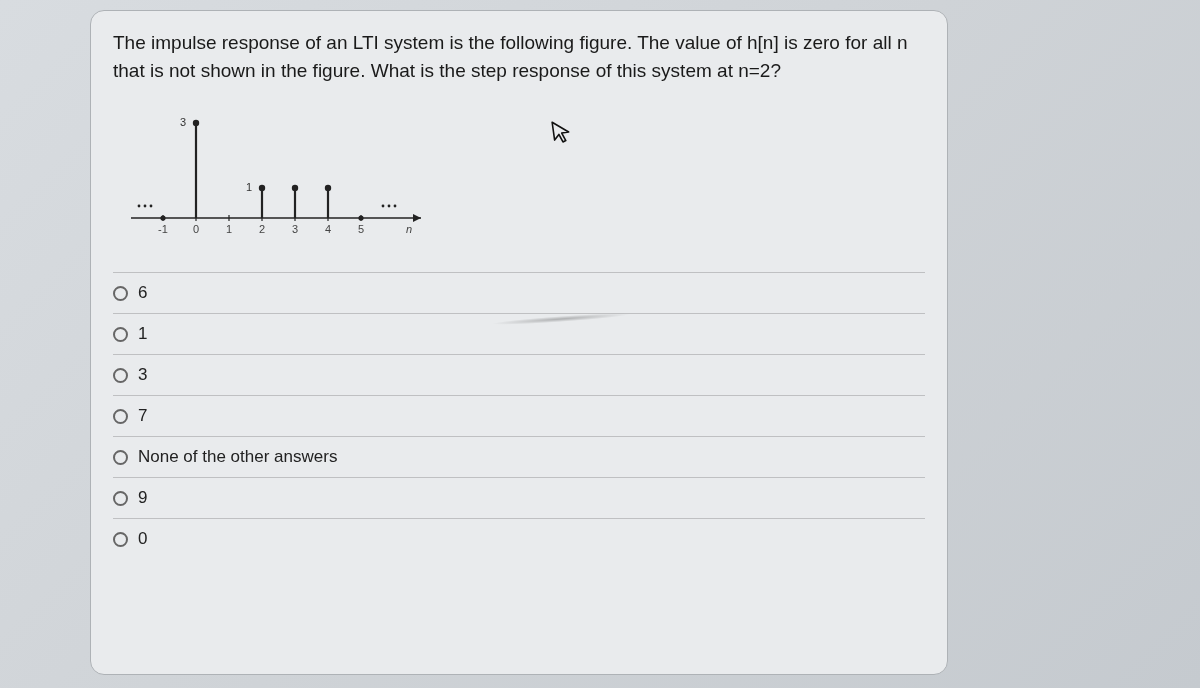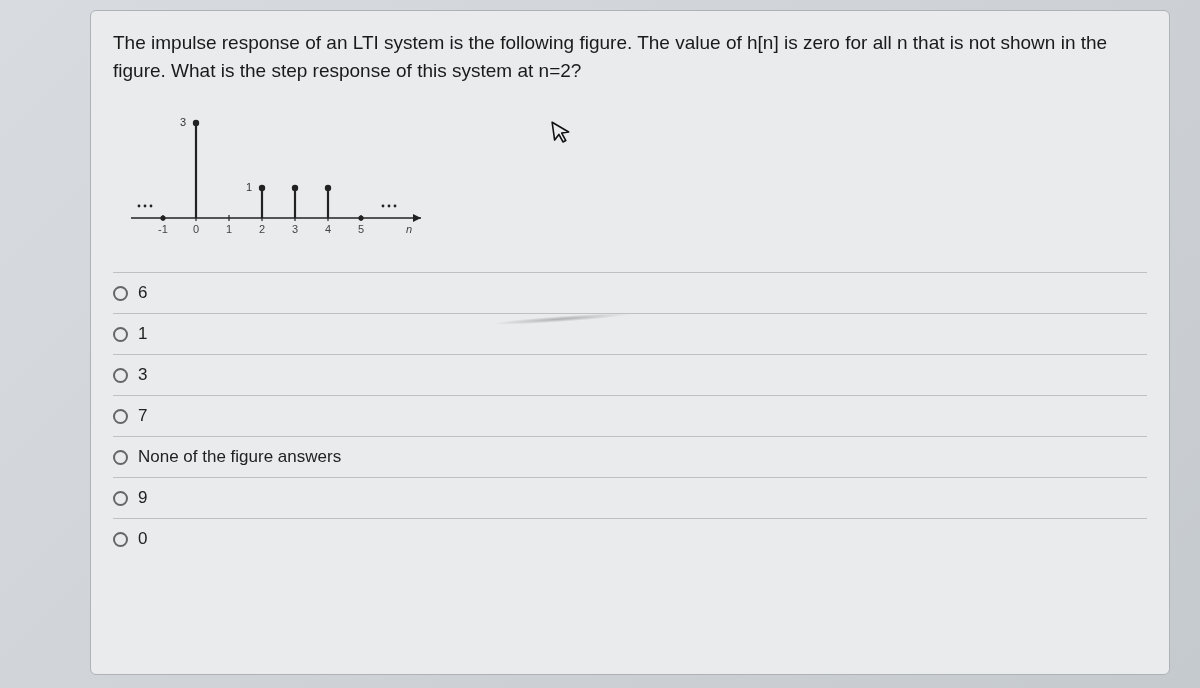--- a/index.html
+++ b/index.html
@@ -10,25 +10,25 @@
     height: 688px;
     background: linear-gradient(135deg, #d8dce0 0%, #cfd3d7 50%, #c5cacf 100%);
     font-family: Arial, Helvetica, sans-serif;
     overflow: hidden;
     position: relative;
   }
   .question-card {
     position: absolute;
     left: 90px;
     top: 10px;
-    width: 1080px;
+    width: 858px;
     height: 665px;
     background: #e9ebed;
     border: 1px solid #aeb2b6;
-    border-radius: 6px;
+    border-radius: 14px;
     padding: 18px 22px 10px 22px;
   }
   .question-text {
     font-size: 19px;
     line-height: 1.45;
     color: #1a1a1a;
     margin-bottom: 14px;
   }
   .plot-wrap {
     margin: 6px 0 14px 8px;
@@ -159,21 +159,21 @@
     <div class="opt">
       <span class="radio"></span>
       <span>3</span>
     </div>
     <div class="opt">
       <span class="radio"></span>
       <span>7</span>
     </div>
     <div class="opt">
       <span class="radio"></span>
-      <span>None of the figure answers</span>
+      <span>None of the other answers</span>
     </div>
     <div class="opt">
       <span class="radio"></span>
       <span>9</span>
     </div>
     <div class="opt">
       <span class="radio"></span>
       <span>0</span>
     </div>
   </div>

